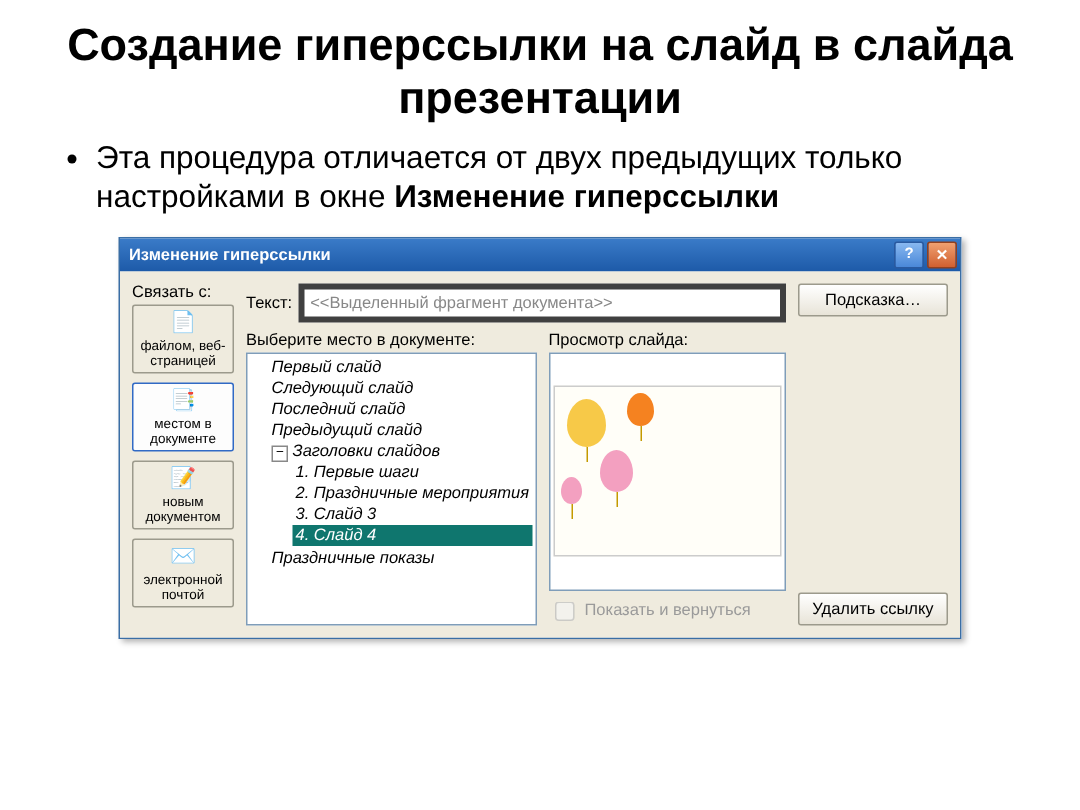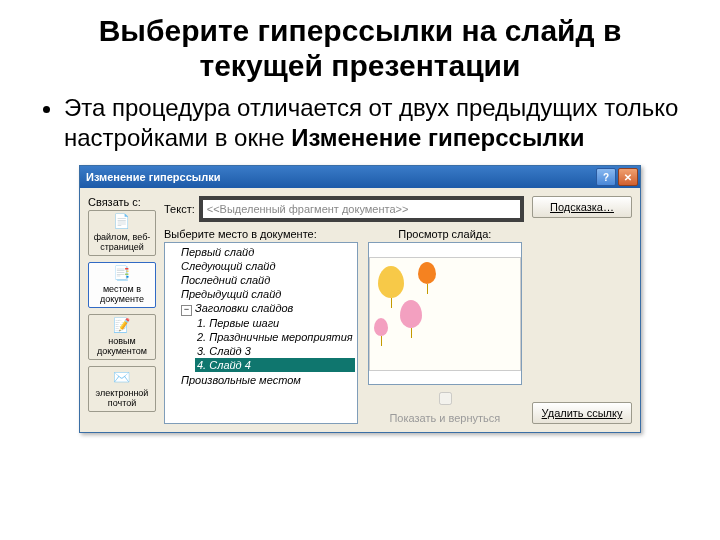--- a/index.html
+++ b/index.html
@@ -20,21 +20,21 @@
     font-weight: bold;
     text-align: center;
     margin: 4px 0 10px 0;
     line-height: 1.15;
   }
   ul.bullet {
     margin: 0 0 12px 0;
     padding-left: 24px;
   }
   ul.bullet li {
-    font-size: 24px;
+    font-size: 21px;
     line-height: 1.25;
   }
   .bold { font-weight: bold; }
 
   
   .dialog {
     width: 560px;
     margin: 6px auto 0 auto;
     border: 1px solid #3a6ea5;
     font-family: Tahoma, Arial, sans-serif;
@@ -164,21 +164,21 @@
   .tree .exp {
     display: inline-block;
     width: 9px; height: 9px;
     border: 1px solid #888;
     text-align: center;
     line-height: 7px;
     font-size: 9px;
     margin-right: 3px;
     background: #fff;
   }
-  .preview-col { flex: 1; display: flex; flex-direction: column; align-items: center; }
+  .preview-col { flex: 1; display: flex; flex-direction: column; }
   .preview {
     flex: 1;
     height: 130px;
     background: #fff;
     border: 1px solid #7f9db9;
     display: flex; align-items: center; justify-content: center;
     position: relative;
   }
   .thumb {
     width: 150px; height: 112px;
@@ -199,29 +199,27 @@
     content:"";
     position:absolute;
     bottom:-10px; left:50%;
     width:1px; height:10px;
     background:#c49a00;
   }
   .show-return {
     display: flex; align-items: center; gap: 4px;
     color: #9a9a9a;
     margin-top: 4px;
-    flex-direction: column;
   }
   .show-return input { }
   .right-btns {
     display: flex;
     flex-direction: column;
     gap: 8px;
     width: 100px;
-    text-decoration: underline;
   }
   .lower {
     display: flex;
     justify-content: flex-end;
     gap: 6px;
     margin-top: 6px;
   }
   .std-btn {
     height: 20px;
     min-width: 70px;
@@ -234,21 +232,21 @@
   }
   .layout-row {
     display: flex;
     gap: 8px;
   }
 </style>
 </head>
 <body>
 
 <div class="slide">
-  <h1 class="title">Выберите гиперссылки на слайд в текущей презентации</h1>
+  <h1 class="title">Создание гиперссылки на слайд в слайда презентации</h1>
   <ul class="bullet">
     <li>
       <span>Эта процедура отличается от двух предыдущих только настройками в окне </span><span class="bold">Изменение гиперссылки</span>
     </li>
   </ul>
 
   <div class="dialog">
     <div class="titlebar">
       <span class="caption">Изменение гиперссылки</span>
       <div class="tb-btn tb-help">?</div>
@@ -295,21 +293,21 @@
                   <li>Предыдущий слайд</li>
                   <li>
                     <span class="exp">−</span><span>Заголовки слайдов</span>
                     <ul>
                       <li>1. Первые шаги</li>
                       <li>2. Праздничные мероприятия</li>
                       <li>3. Слайд 3</li>
                       <li class="sel">4. Слайд 4</li>
                     </ul>
                   </li>
-                  <li>Произвольные местом</li>
+                  <li>Праздничные показы</li>
                 </ul>
               </div>
             </div>
 
             <div class="preview-col">
               <div class="select-label">Просмотр слайда:</div>
               <div class="preview">
                 <div class="thumb">
                   <div class="balloon b1"></div>
                   <div class="balloon b2"></div>

